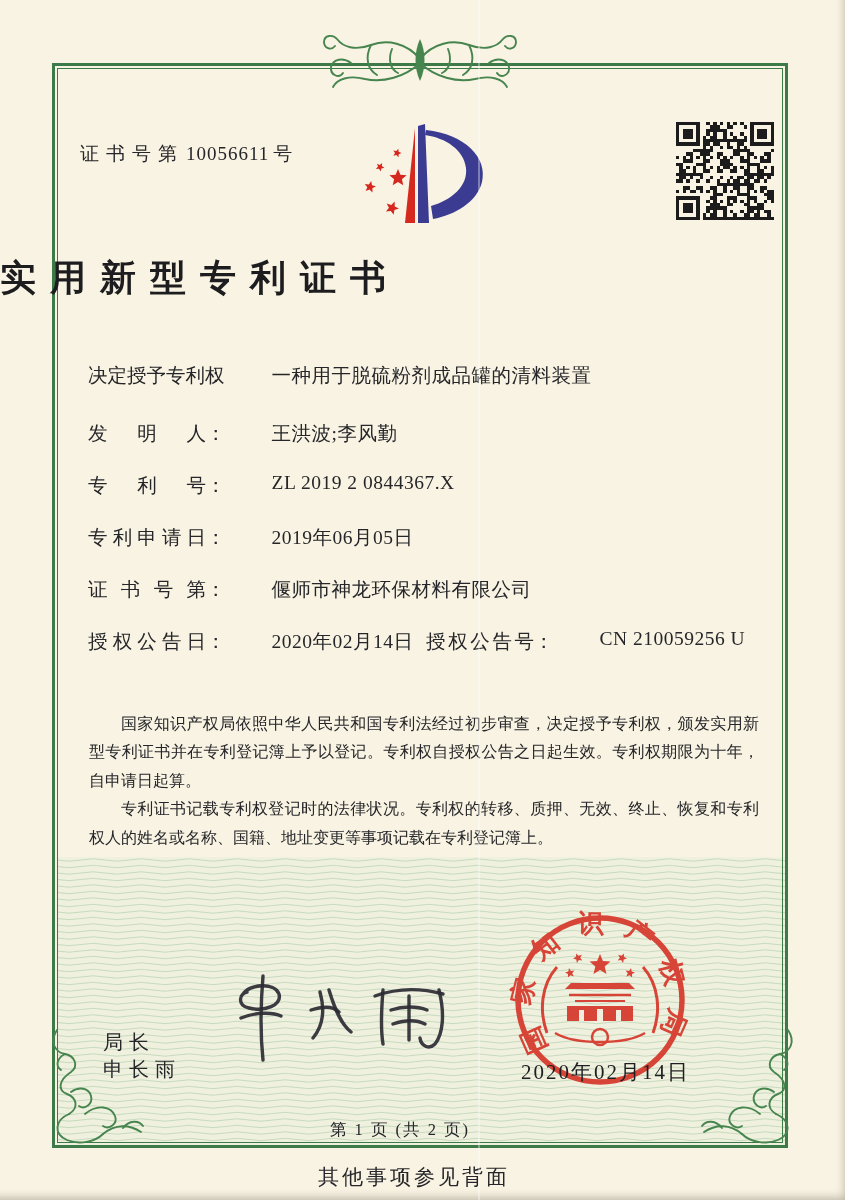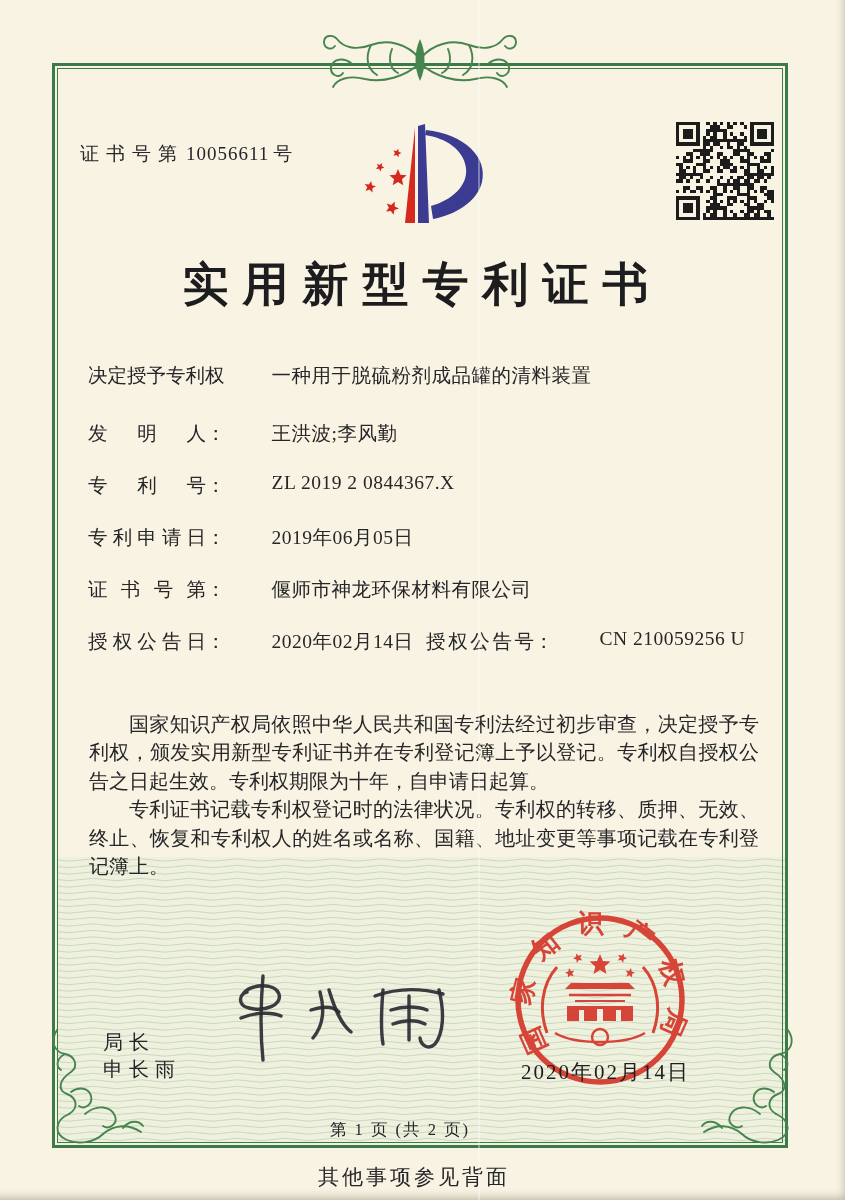--- a/index.html
+++ b/index.html
@@ -18,33 +18,33 @@
   #waves{position:absolute;left:57px;top:857px;z-index:0;}
   #waves rect{fill:#e9efdc;opacity:.6;}
   #waves path{fill:none;stroke:#b9d3b4;stroke-width:.9;opacity:.85;}
   
   .cert-no{position:absolute;left:80px;top:129px;font-size:19px;z-index:3;margin-top:12px;}
   .cert-no .pre{letter-spacing:7px;}
   .cert-no .num{letter-spacing:1px;margin-left:2px;}
   .cert-no .suf{margin-left:4px;}
   .logo{position:absolute;left:350px;top:122px;z-index:3;}
   .qr{position:absolute;left:676px;top:122px;z-index:3;}
-  .title{position:absolute;left:0;top:254px;width:845px;text-align:center;
-    font-size:46px;font-weight:bold;letter-spacing:14px;color:#1d1d1f;z-index:3;}
+  .title{position:absolute;left:0;top:254px;width:845px;
+    font-size:36px;font-weight:bold;letter-spacing:14px;color:#1d1d1f;z-index:3;}
   
   .fields{position:absolute;left:88px;top:362px;width:676px;font-size:19.5px;z-index:3;}
   .field{height:52px;white-space:nowrap;position:relative;}
   .field.first{height:58px;}
   .flabel{display:inline-block;width:118px;text-align:justify;text-align-last:justify;vertical-align:top;}
   .fcolon{display:inline-block;margin:0 6px 0 0;vertical-align:top;}
   .fvalue{display:inline-block;vertical-align:top;letter-spacing:.5px;margin-left:40px;}
   .grant{position:absolute;left:338px;top:0;white-space:nowrap;}
   .grant .flabel{width:108px;}
   
-  .paras{position:absolute;left:89px;top:710px;width:670px;font-size:20px;line-height:28.4px;
+  .paras{position:absolute;left:89px;top:710px;width:670px;font-size:16px;line-height:28.4px;
     text-align:justify;z-index:3;}
   .paras p{margin:0;text-indent:2em;}
   
   .director{position:absolute;left:103px;top:1029px;z-index:4;font-size:20px;letter-spacing:6px;}
   .director .name{}
   .signature{position:absolute;left:225px;top:970px;z-index:4;}
   .signature path{fill:none;stroke:#2b2b33;stroke-width:3.4;stroke-linecap:round;stroke-linejoin:round;opacity:.92;}
   .seal{position:absolute;left:505px;top:905px;z-index:3;}
   .seal *{vector-effect:non-scaling-stroke;}
   .seal-date{position:absolute;left:521px;top:1058px;z-index:4;font-size:21px;letter-spacing:2px;color:#1e1e20;}

